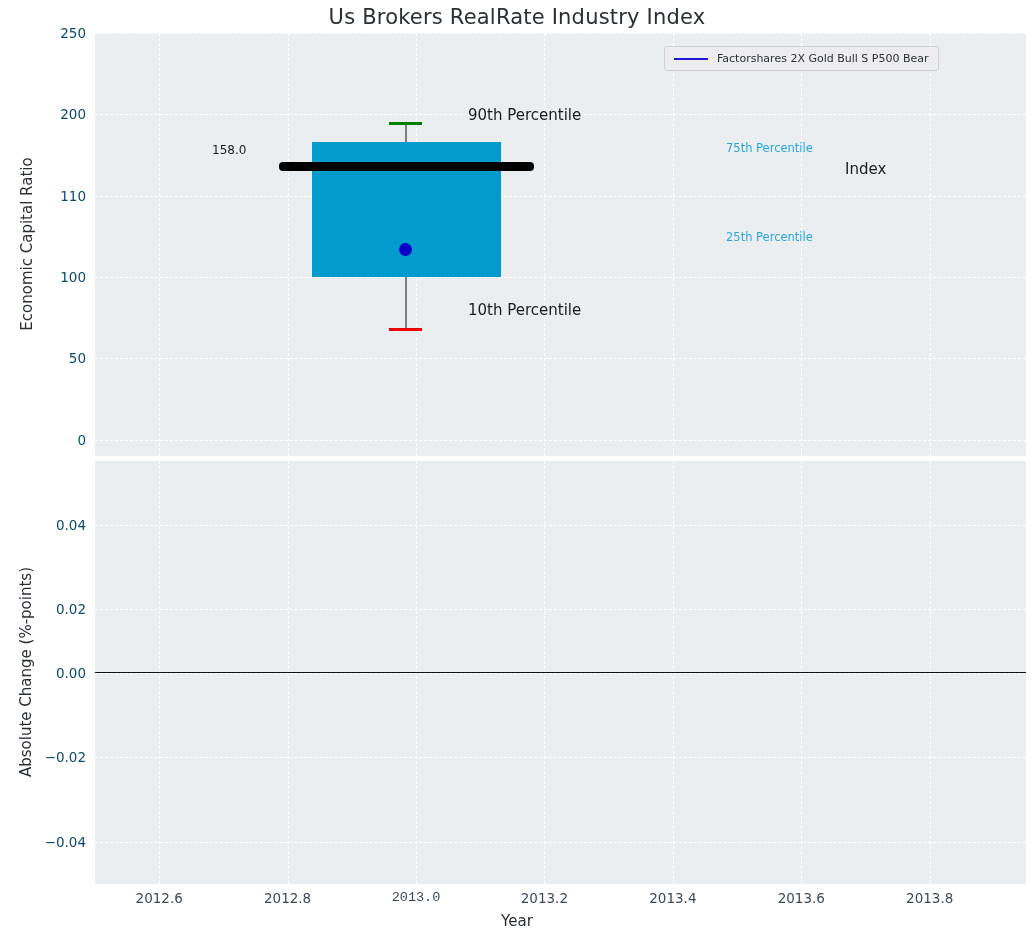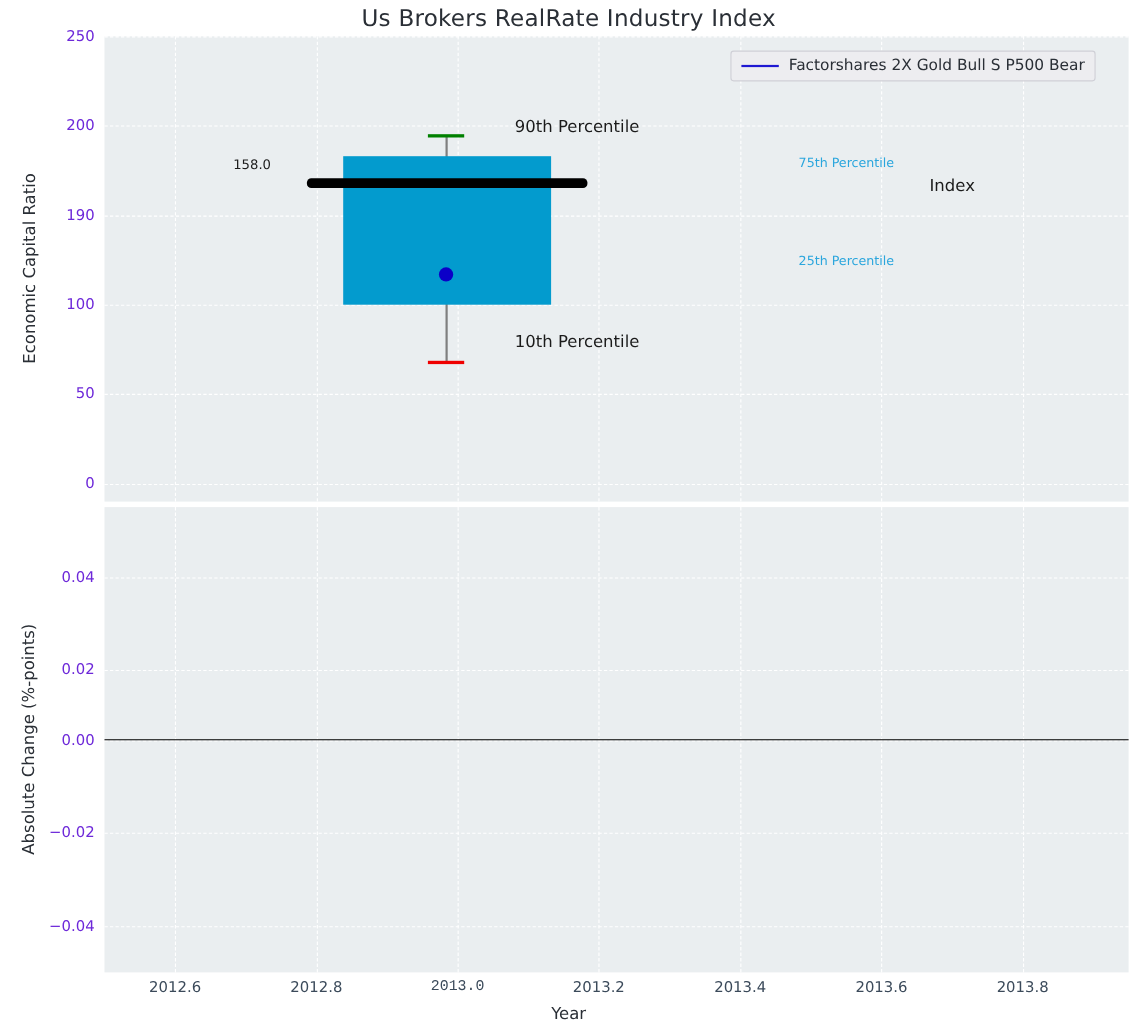--- a/index.html
+++ b/index.html
@@ -22,21 +22,21 @@
   #panel-top{left:95px;top:33px;width:931px;height:423px;}
   #panel-bottom{left:95px;top:461px;width:931px;height:423px;}
 
   
   .gridline-h{position:absolute;left:0;width:100%;height:0;border-top:1.3px dashed #ffffff;}
   .gridline-v{position:absolute;top:0;height:100%;width:0;border-left:1.3px dashed #ffffff;}
 
   
   .ytick{
     position:absolute;right:0;width:84px;text-align:right;
-    font-size:13.5px;color:#6d28d9;transform:translateY(-50%);
+    font-size:13.5px;color:#0c4a6e;transform:translateY(-50%);
     padding-right:9px;box-sizing:border-box;
   }
   .ytick-wrap{position:absolute;left:0;width:95px;}
   #ytick-wrap-top{top:33px;height:423px;}
   #ytick-wrap-bottom{top:461px;height:423px;}
 
   
   .xtick{
     position:absolute;top:890px;font-size:13.5px;color:#3b4a5a;
     transform:translateX(-50%);white-space:nowrap;
@@ -73,21 +73,21 @@
   .annot-value{font-size:12px;color:#1b1b1b;}
   .annot-blue{font-size:11.5px;color:#2ba6dd;}
 
   
   .legend{
     position:absolute;left:664px;top:46px;
     background:#ededf0;border:1px solid #cfcfd6;border-radius:3px;
     padding:5px 9px 5px 9px;display:flex;align-items:center;gap:9px;
   }
   .legend-swatch{width:34px;height:0;border-top:2.2px solid #1e18d2;display:block;}
-  .legend-text{font-size:14px;color:#2a2f36;white-space:nowrap;}
+  .legend-text{font-size:11px;color:#2a2f36;white-space:nowrap;}
 </style>
 </head>
 <body>
 
 <div class="figure">
 
   <div class="chart-title">Us Brokers RealRate Industry Index</div>
 
   <div class="panel" id="panel-top">
 
@@ -127,21 +127,21 @@
 
     <div class="legend" style="left:569px;top:13px;">
       <span class="legend-swatch"></span>
       <span class="legend-text">Factorshares 2X Gold Bull S P500 Bear</span>
     </div>
   </div>
 
   <div class="ytick-wrap" id="ytick-wrap-top">
     <span class="ytick" style="top:0px;">250</span>
     <span class="ytick" style="top:81.3px;">200</span>
-    <span class="ytick" style="top:162.7px;">190</span>
+    <span class="ytick" style="top:162.7px;">110</span>
     <span class="ytick" style="top:244px;">100</span>
     <span class="ytick" style="top:325.4px;">50</span>
     <span class="ytick" style="top:406.7px;">0</span>
   </div>
   <div class="ylabel" id="ylabel-top">Economic Capital Ratio</div>
 
   <div class="panel" id="panel-bottom">
     <div class="gridline-h" style="top:63.5px;"></div>
     <div class="gridline-h" style="top:148.1px;"></div>
     <div class="gridline-h" style="top:211.5px;"></div>

